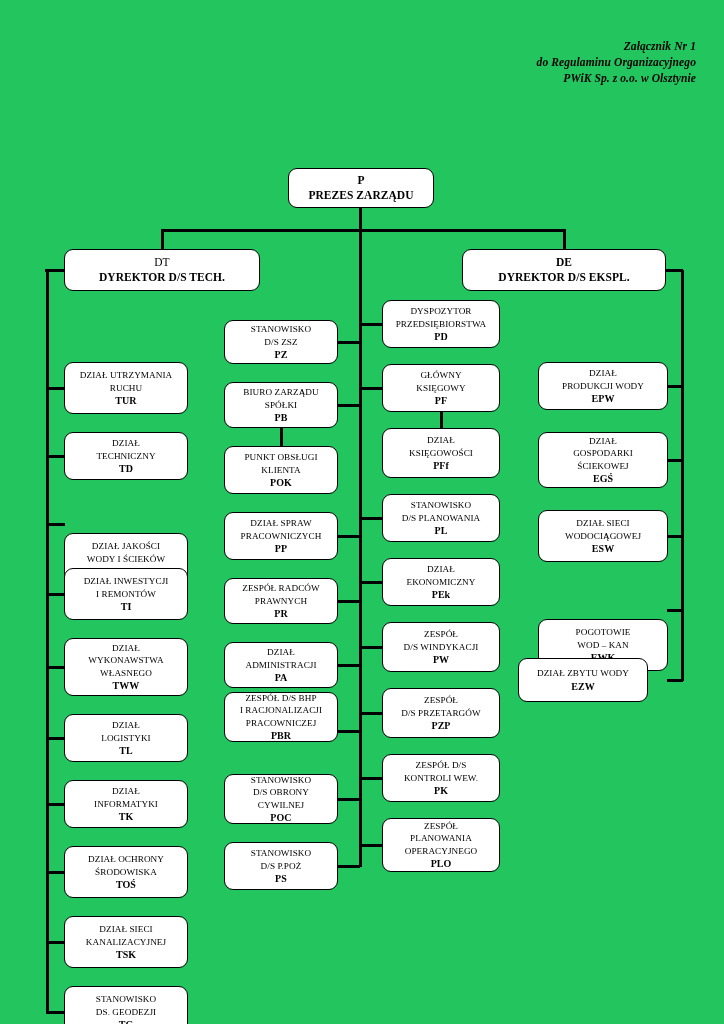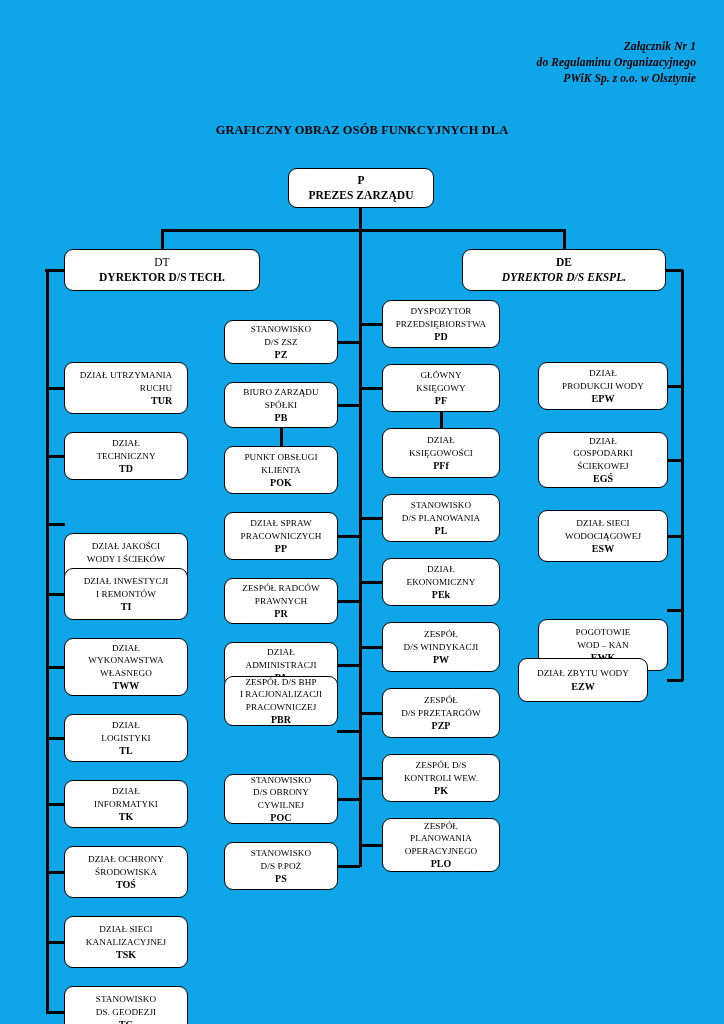--- a/index.html
+++ b/index.html
@@ -9,21 +9,21 @@
   }
   body {
     font-family: "Liberation Serif", "DejaVu Serif", serif;
     color: #000000;
   }
   #page {
     position: relative;
     width: 724px;
     height: 1024px;
     overflow: hidden;
-    background: #0ea5e9;
+    background: #22c55e;
   }
 
   
   .doc-header {
     position: absolute;
     top: 38px;
     right: 28px;
     text-align: right;
     font-style: italic;
     font-weight: bold;
@@ -86,21 +86,20 @@
 
 <div id="page">
 
   <div class="doc-header">
     <div>Załącznik Nr 1</div>
     <div>do Regulaminu Organizacyjnego</div>
     <div>PWiK Sp. z o.o. w Olsztynie</div>
   </div>
 
   <div class="doc-title">
-    <div>GRAFICZNY OBRAZ OSÓB FUNKCYJNYCH DLA</div>
   </div>
 
   <div id="wires">
       <div class="line" style="left: 359px; top: 208px; width: 2.6px; height: 23px;"></div>
       <div class="line" style="left: 161px; top: 229px; width: 404px; height: 2.6px;"></div>
       <div class="line" style="left: 161px; top: 229px; width: 2.6px; height: 20px;"></div>
       <div class="line" style="left: 563px; top: 229px; width: 2.6px; height: 20px;"></div>
       <div class="line" style="left: 46px; top: 270px; width: 2.6px; height: 743px;"></div>
       <div class="line" style="left: 45px; top: 269px; width: 20px; height: 2.6px;"></div>
       <div class="line" style="left: 46px; top: 387px; width: 19px; height: 2.6px;"></div>
@@ -142,23 +141,23 @@
     </div>
 
   <div id="nodes">
       <div class="node top" style="left: 288px; top: 168px; width: 146px; height: 40px;">
         <div class="txt"><div style="font-weight: bold;">P</div><div style="font-weight: bold;">PREZES ZARZĄDU</div></div>
       </div>
       <div class="node dir" style="left: 64px; top: 249px; width: 196px; height: 42px;">
         <div class="txt"><span class="code"></span><div style="font-weight: normal;">DT</div><div style="font-weight: bold;">DYREKTOR D/S TECH.</div></div>
       </div>
       <div class="node dir" style="left: 462px; top: 249px; width: 204px; height: 42px;">
-        <div class="txt"><span class="code"></span><div style="font-weight: bold;">DE</div><div style="font-weight: bold; font-style: italic;">DYREKTOR D/S EKSPL.</div></div>
-      </div>
-      <div class="node" style="left: 64px; top: 362px; width: 124px; height: 52px; text-align: right;">
+        <div class="txt"><span class="code"></span><div style="font-weight: bold;">DE</div><div style="font-weight: bold;">DYREKTOR D/S EKSPL.</div></div>
+      </div>
+      <div class="node" style="left: 64px; top: 362px; width: 124px; height: 52px;">
         <div class="txt">DZIAŁ UTRZYMANIA
 RUCHU
 <span class="code">TUR</span></div>
       </div>
       <div class="node" style="left: 64px; top: 432px; width: 124px; height: 48px;">
         <div class="txt">DZIAŁ
 TECHNICZNY
 <span class="code">TD</span></div>
       </div>
       <div class="node" style="left: 64px; top: 498px; width: 124px; height: 52px; margin-top: 35px;">
@@ -250,21 +249,21 @@
       <div class="node" style="left: 224px; top: 578px; width: 114px; height: 46px;">
         <div class="txt">ZESPÓŁ RADCÓW
 PRAWNYCH
 <span class="code">PR</span></div>
       </div>
       <div class="node" style="left: 224px; top: 642px; width: 114px; height: 46px;">
         <div class="txt">DZIAŁ
 ADMINISTRACJI
 <span class="code">PA</span></div>
       </div>
-      <div class="node" style="left: 224px; top: 676px; width: 114px; height: 50px;">
+      <div class="node" style="left: 224px; top: 692px; width: 114px; height: 50px;">
         <div class="txt">ZESPÓŁ D/S BHP
 I RACJONALIZACJI
 PRACOWNICZEJ
 <span class="code">PBR</span></div>
       </div>
       <div class="node" style="left: 224px; top: 774px; width: 114px; height: 50px;">
         <div class="txt">STANOWISKO
 D/S OBRONY
 CYWILNEJ
 <span class="code">POC</span></div>

